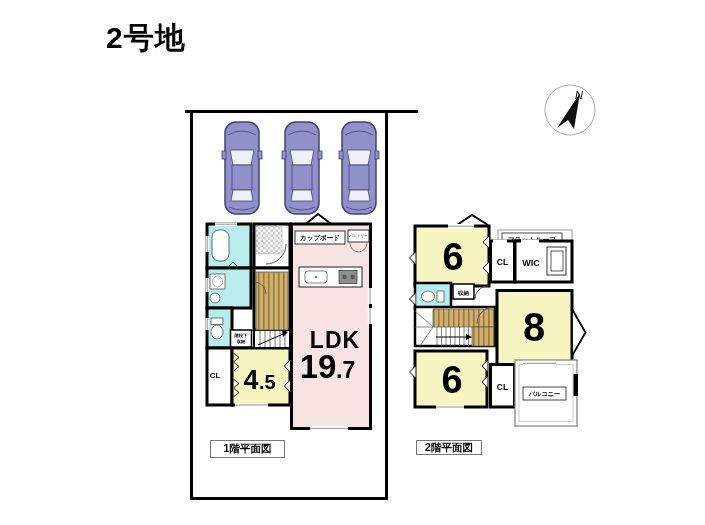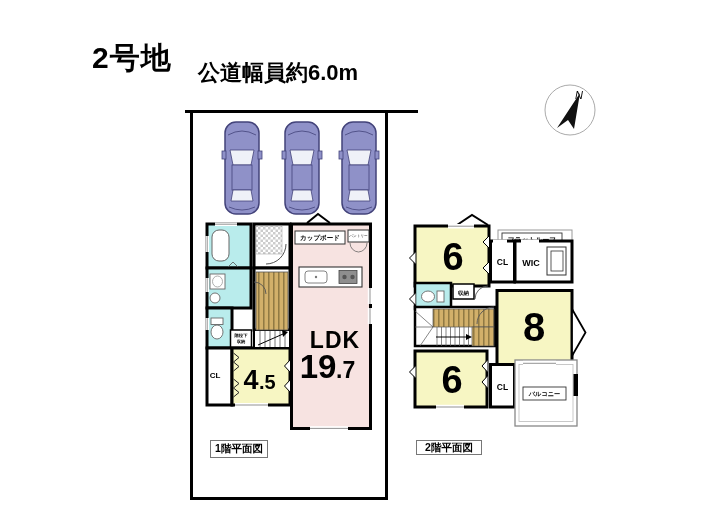--- a/index.html
+++ b/index.html
@@ -1,34 +1,33 @@
 <!DOCTYPE html>
 <html><head>
 <meta charset="utf-8">
 <style>
   html,body{margin:0;padding:0;background:#fff;}
   #canvas{position:relative;width:705px;height:525px;background:#fff;overflow:hidden;
           font-family:"Liberation Sans",sans-serif;color:#000;}
   .abs{position:absolute;}
-  .page-title{left:92px;top:18px;font-size:30px;font-weight:bold;letter-spacing:1px;margin-top:20px;}
+  .page-title{left:106px;top:18px;font-size:30px;font-weight:bold;letter-spacing:1px;}
   .road-label{left:198px;top:58px;font-size:22px;font-weight:bold;}
   .lot-topline{left:185px;top:110px;width:233px;height:3px;background:#000;}
   .lot-rect{left:190px;top:110px;width:198px;height:390px;box-sizing:border-box;
             border-left:3px solid #000;border-right:3px solid #000;border-bottom:3px solid #000;}
   .caption-box{box-sizing:border-box;border:1px solid #777;background:#fff;display:flex;
                align-items:center;justify-content:center;font-size:10.5px;font-weight:bold;}
   svg text{font-family:"Liberation Sans",sans-serif;}
 </style>
 </head>
 <body>
 
 <div id="canvas">
 
   <div class="abs page-title">2号地</div>
-  <div class="abs road-label">公道幅員約6.0m</div>
 
   <svg class="abs" style="left:543px;top:83px;" width="54" height="54" viewBox="0 0 54 54">
     <circle cx="27" cy="27" r="25" fill="none" stroke="#aaa" stroke-width="1"></circle>
     <text x="36" y="16" text-anchor="middle" font-size="11" font-style="italic" font-family="DejaVu Serif, serif">N</text>
     <polygon points="37,10 31,46 25,37 14,45" fill="#111"></polygon>
   </svg>
 
   <div class="abs lot-topline"></div>
   <div class="abs lot-rect"></div>
 
@@ -196,16 +195,16 @@
 
     <text x="45" y="60" text-anchor="middle" font-size="38" font-weight="bold">6</text>
     <text x="94.5" y="55" text-anchor="middle" font-size="8.5" font-weight="bold">CL</text>
     <text x="123" y="56" text-anchor="middle" font-size="9" font-weight="bold">WIC</text>
     <text x="55.5" y="84.5" text-anchor="middle" font-size="5.5" font-weight="bold">収納</text>
     <text x="126" y="131" text-anchor="middle" font-size="40" font-weight="bold">8</text>
     <text x="44" y="183" text-anchor="middle" font-size="38" font-weight="bold">6</text>
     <text x="94.5" y="180" text-anchor="middle" font-size="8.5" font-weight="bold">CL</text>
   </svg>
 
-  <div class="abs caption-box" style="left:210px;top:440px;width:58px;height:18px;">1階平面図</div>
+  <div class="abs caption-box" style="left:210px;top:440px;width:75px;height:18px;">1階平面図</div>
   <div class="abs caption-box" style="left:416px;top:440px;width:66px;height:15px;">2階平面図</div>
 
 </div>
 
 </body></html>

